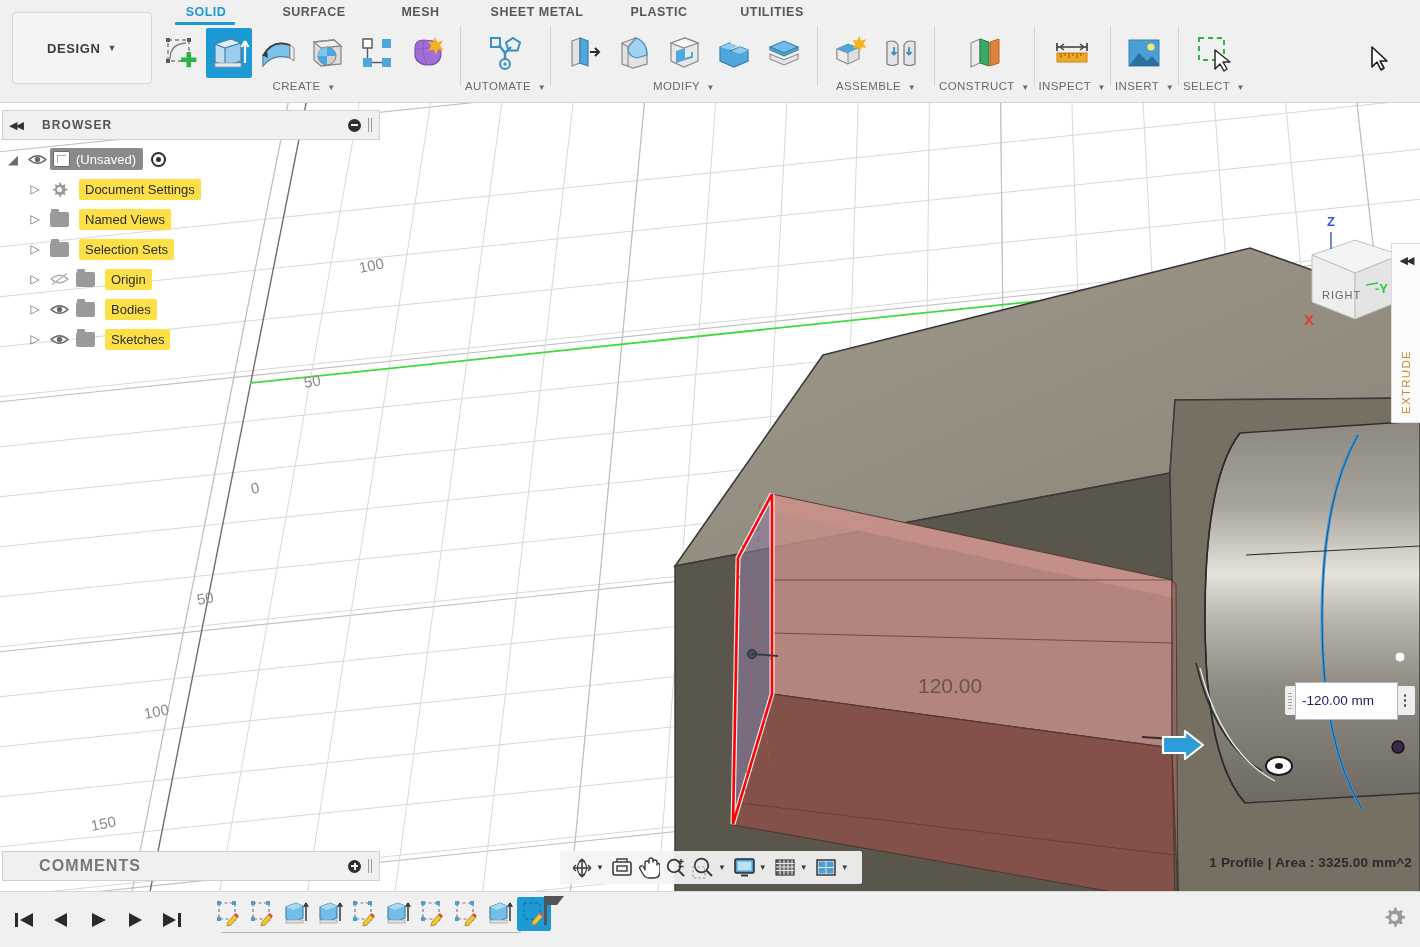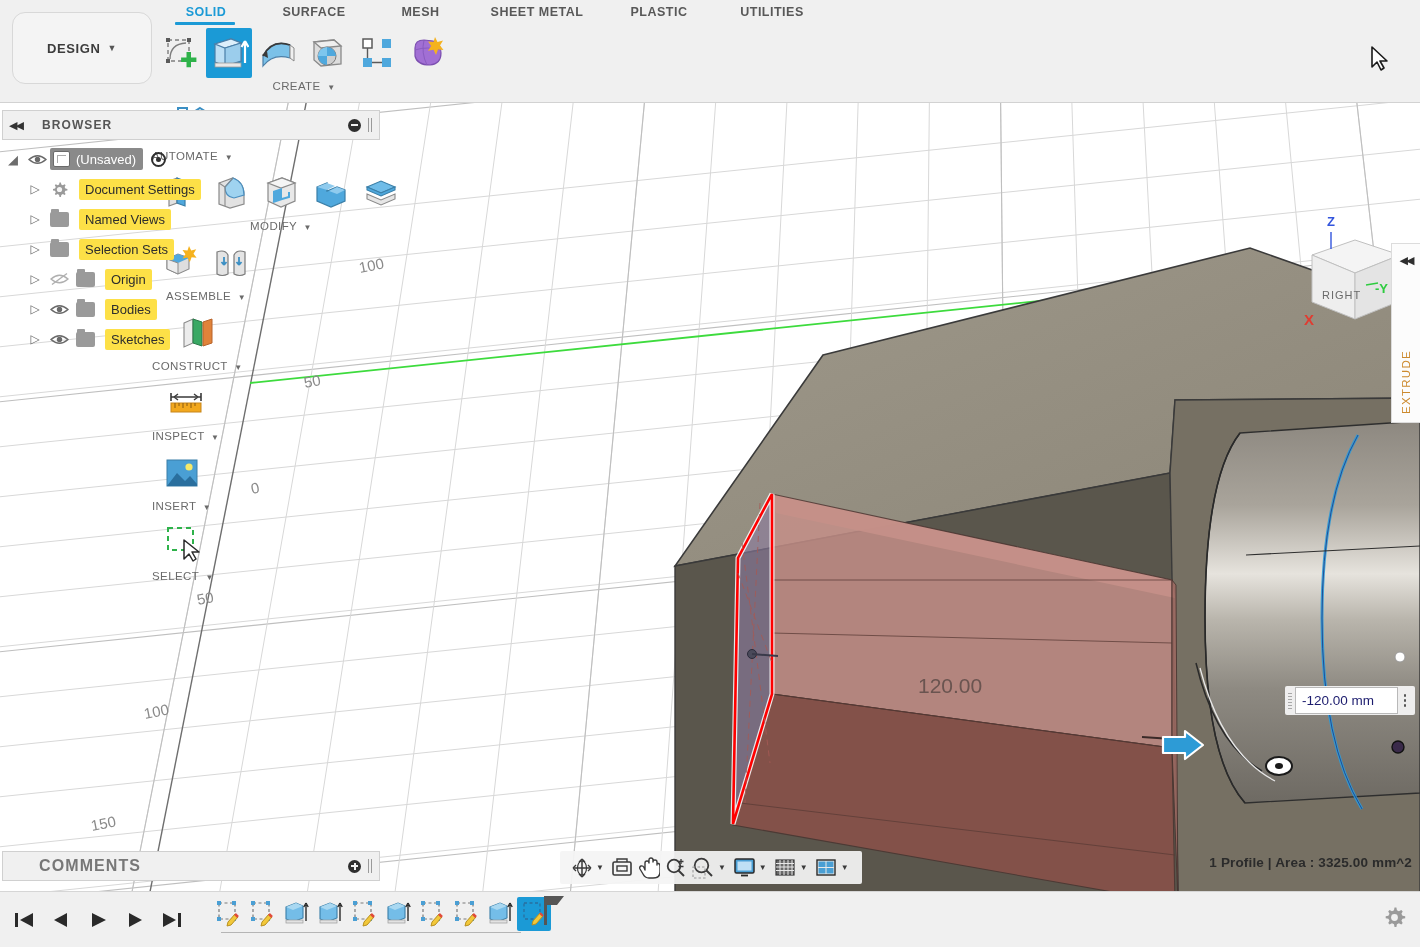--- a/index.html
+++ b/index.html
@@ -11,38 +11,38 @@
   #app { position: relative; width: 1420px; height: 947px; overflow: hidden; }
 
   
   #toolbar {
     position: absolute; left: 0; top: 0; width: 1420px; height: 103px;
     background: #f0f0f0; border-bottom: 1px solid #d2d2d2;
     display: flex; align-items: flex-start;
   }
   .design-btn {
     width: 140px; height: 72px; margin: 12px 0 0 12px;
-    border: 1px solid #d8d8d8; border-radius: 13px; background: #f4f4f4;
+    border: 1px solid #d8d8d8; border-radius: 4px; background: #f4f4f4;
     display: flex; align-items: center; justify-content: center;
     font-size: 13px; color: #3c3c3c; letter-spacing: .6px; font-weight: 600;
   }
   .design-btn .caret { margin-left: 7px; font-size: 9px; color: #555; }
 
   .tabs-rows { position: relative; flex: 1; height: 103px; }
   .tab-row {
     position: absolute; left: 0; top: 3px; height: 22px;
     display: flex; align-items: flex-start; font-weight: bold;
   }
   .tab {
     font-size: 12.5px; letter-spacing: .5px; color: #585858;
     padding: 2px 0 3px 0; position: relative; text-align: center;
   }
   .tab.active { color: #1b9ad6; }
 
-  .ribbon { position: absolute; left: 0; top: 24px; height: 79px; display: flex; align-items: flex-start; flex-direction: column; }
+  .ribbon { position: absolute; left: 0; top: 24px; height: 79px; display: flex; align-items: flex-start; }
   .rgroup { display: flex; flex-direction: column; align-items: center; height: 76px; position: relative; }
   .ricons { display: flex; align-items: center; height: 58px; padding: 0 4px; }
   .rlabel { font-size: 11.5px; color: #6a6a6a; letter-spacing: .4px; margin-top: -2px; }
   .rlabel .caret { font-size: 8px; margin-left: 3px; }
   .sep { width: 1px; height: 60px; background: #d5d5d5; margin: 2px 4px 0 4px; align-self: flex-start; }
   .ico { width: 50px; height: 54px; display: flex; align-items: center; justify-content: center; position: relative; }
   .ico.active { background: #1b9ad6; border-radius: 2px; width: 46px; height: 50px; }
   .underline-active {
     position: absolute; height: 3px; background: #1b9ad6; border-radius: 1px;
   }
@@ -114,21 +114,21 @@
 
   
   #diminput {
     position: absolute; left: 1285px; top: 686px; height: 29px; width: 130px;
     background: rgba(242,242,242,.96); border-radius: 2px;
     display: flex; align-items: center; padding: 0 3px;
   }
   .dgrip { width: 4px; height: 16px;
     background: repeating-linear-gradient(to bottom,#a8a8a8 0 1px,transparent 1px 3px); margin-right:3px;}
   .dfield {
-    flex: 1; height: 27px; background: #fff; border: 1px solid #b9b9b9;
+    flex: 1; height: 38px; background: #fff; border: 1px solid #b9b9b9;
     display: flex; align-items: center; padding-left: 6px;
     font-size: 13.5px; color: #1c1c6e;
   }
   .dots { width: 14px; display:flex;flex-direction:column;align-items:center;gap:2.5px; }
   .dots i { width:2.5px;height:2.5px;background:#555;border-radius:50%; }
 
   
   #extab {
     position: absolute; left: 1391px; top: 243px; width: 29px; height: 180px;
     background: #fcfcfc; border: 1px solid #dcdcdc; border-right: none;

